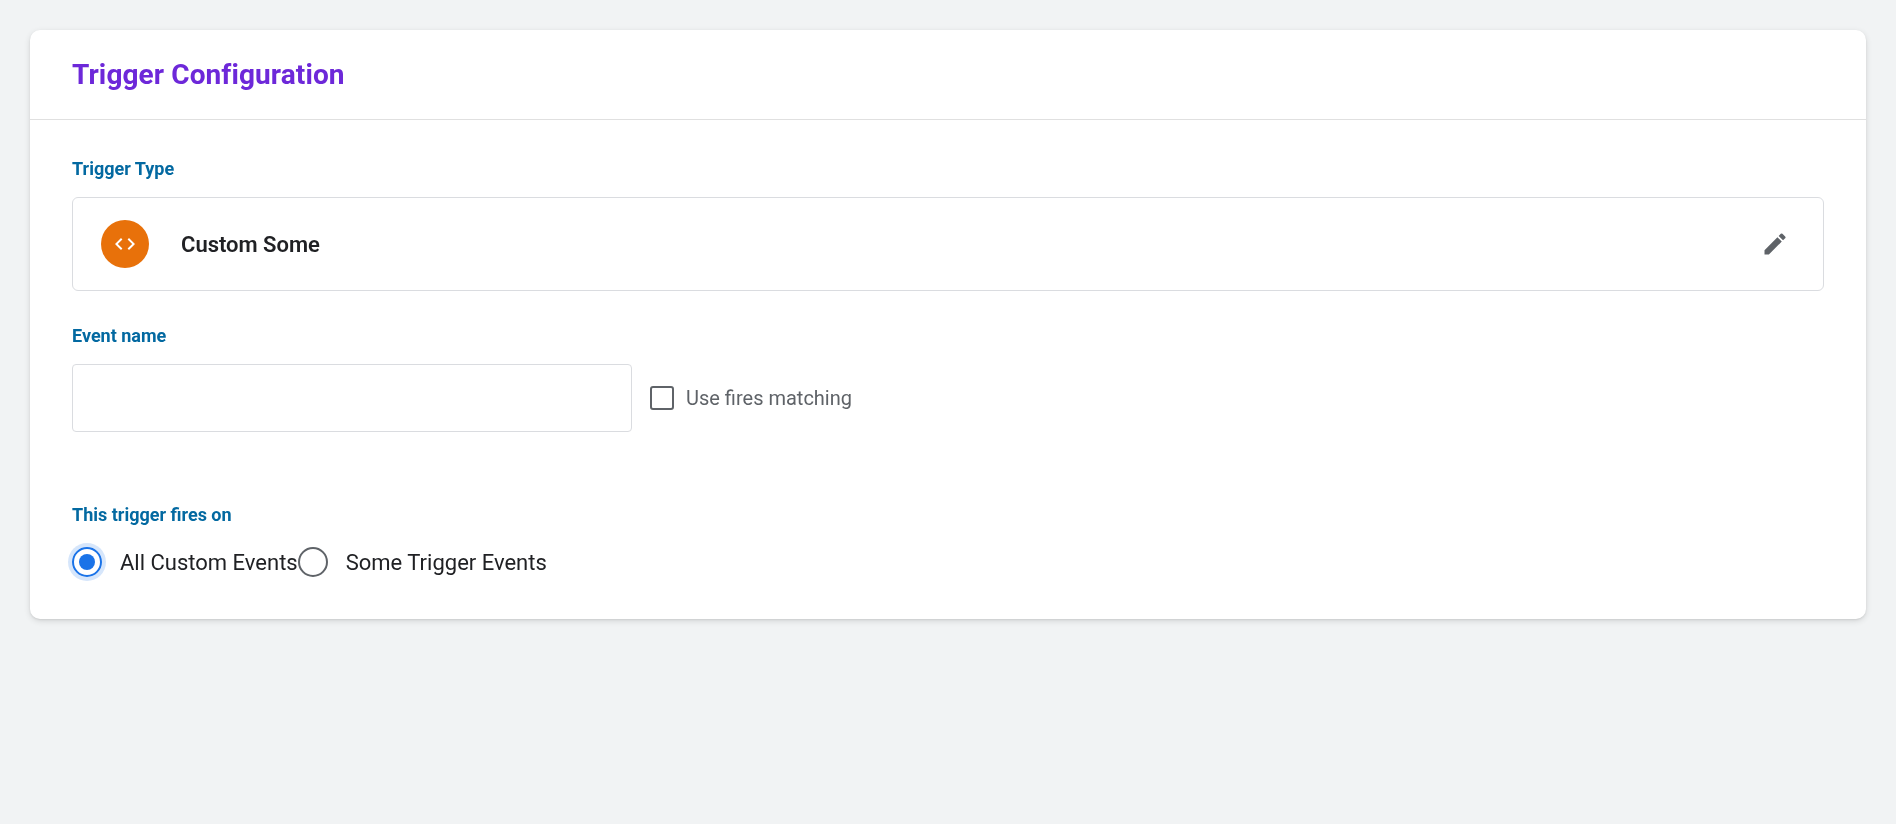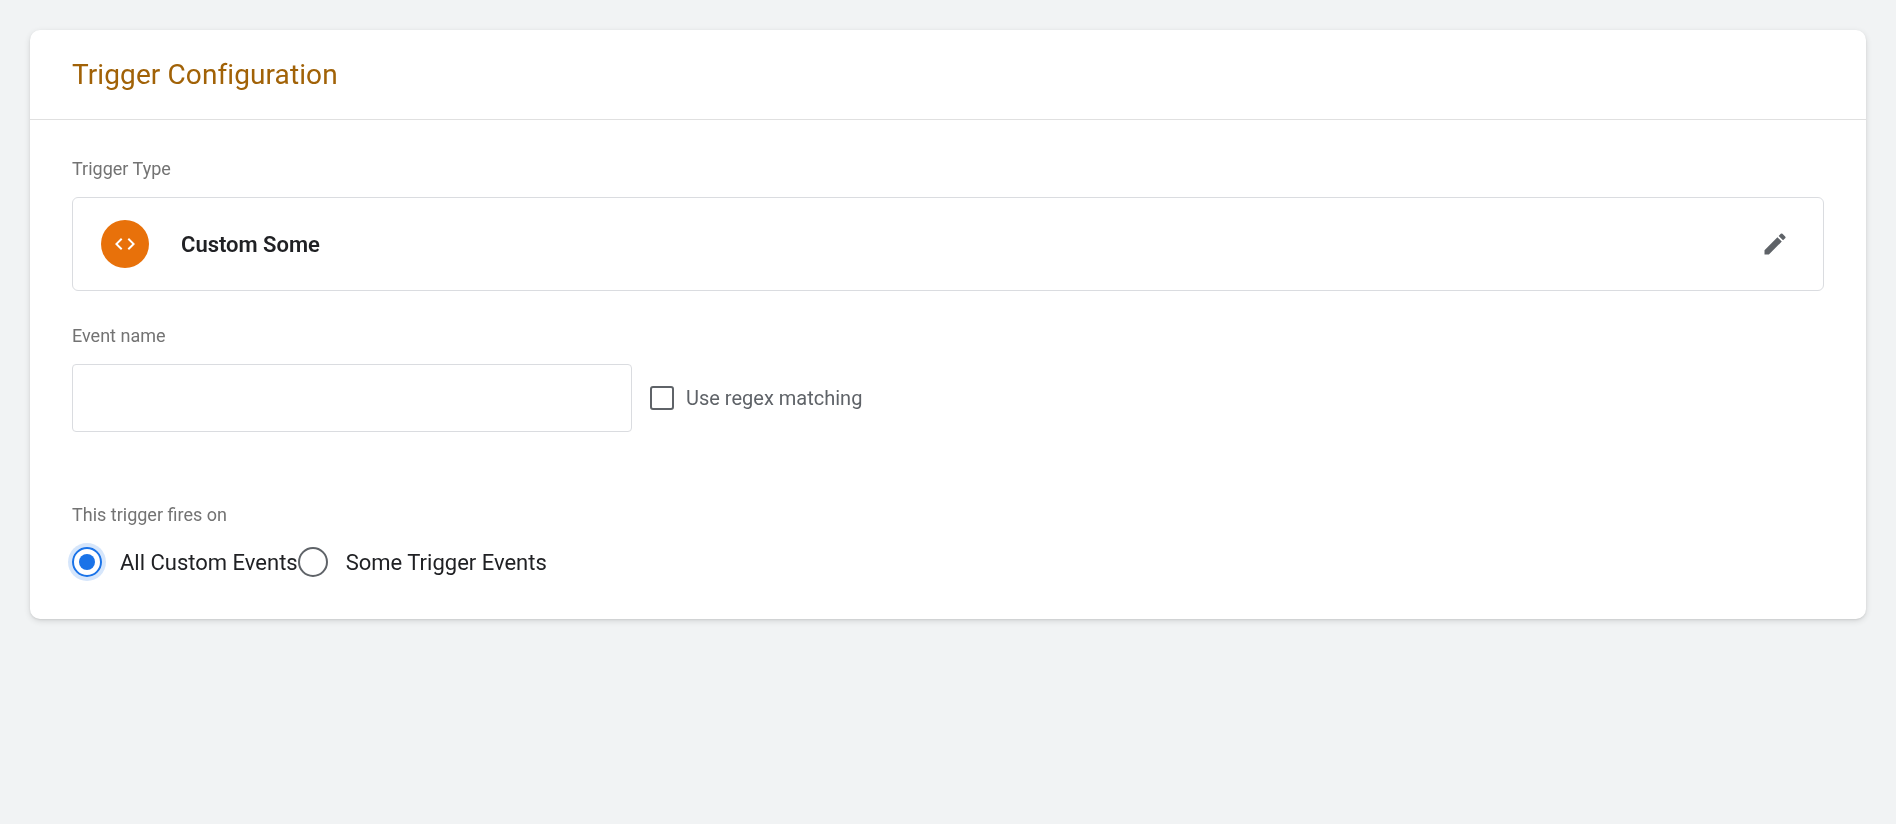--- a/index.html
+++ b/index.html
@@ -19,31 +19,31 @@
     border-radius: 10px;
     box-shadow: 0 2px 6px rgba(0,0,0,0.12), 0 1px 2px rgba(0,0,0,0.08);
     overflow: hidden;
   }
   .card-header {
     padding: 28px 42px 28px 42px;
     border-bottom: 1px solid #e0e0e0;
   }
   .card-title {
     font-size: 28px;
-    font-weight: 400;
-    color: #a16207;
+    font-weight: 700;
+    color: #6d28d9;
     letter-spacing: 0.1px;
   }
   .card-body {
     padding: 38px 42px 42px 42px;
   }
   .section-label {
     font-size: 18px;
-    color: #737373;
-    font-weight: 400;
+    color: #0369a1;
+    font-weight: 700;
     margin-bottom: 18px;
     display: block;
   }
   .trigger-type-box {
     border: 1px solid #dadce0;
     border-radius: 6px;
     display: flex;
     align-items: center;
     padding: 22px 28px;
     justify-content: space-between;
@@ -193,21 +193,21 @@
           </svg>
       </button>
     </div>
 
     <div class="event-name-section">
       <span class="section-label">Event name</span>
       <div class="event-name-row">
         <input type="text" class="text-input" value="" style="">
         <label class="checkbox-wrap">
           <span class="checkbox-box"></span>
-          <span class="checkbox-label">Use regex matching</span>
+          <span class="checkbox-label">Use fires matching</span>
         </label>
       </div>
     </div>
 
     <div class="fires-on-section">
       <span class="section-label">This trigger fires on</span>
       <div class="radio-row">
         <label class="radio-option">
           <span class="radio-circle checked"></span>
           <span class="radio-label">All Custom Events</span>

